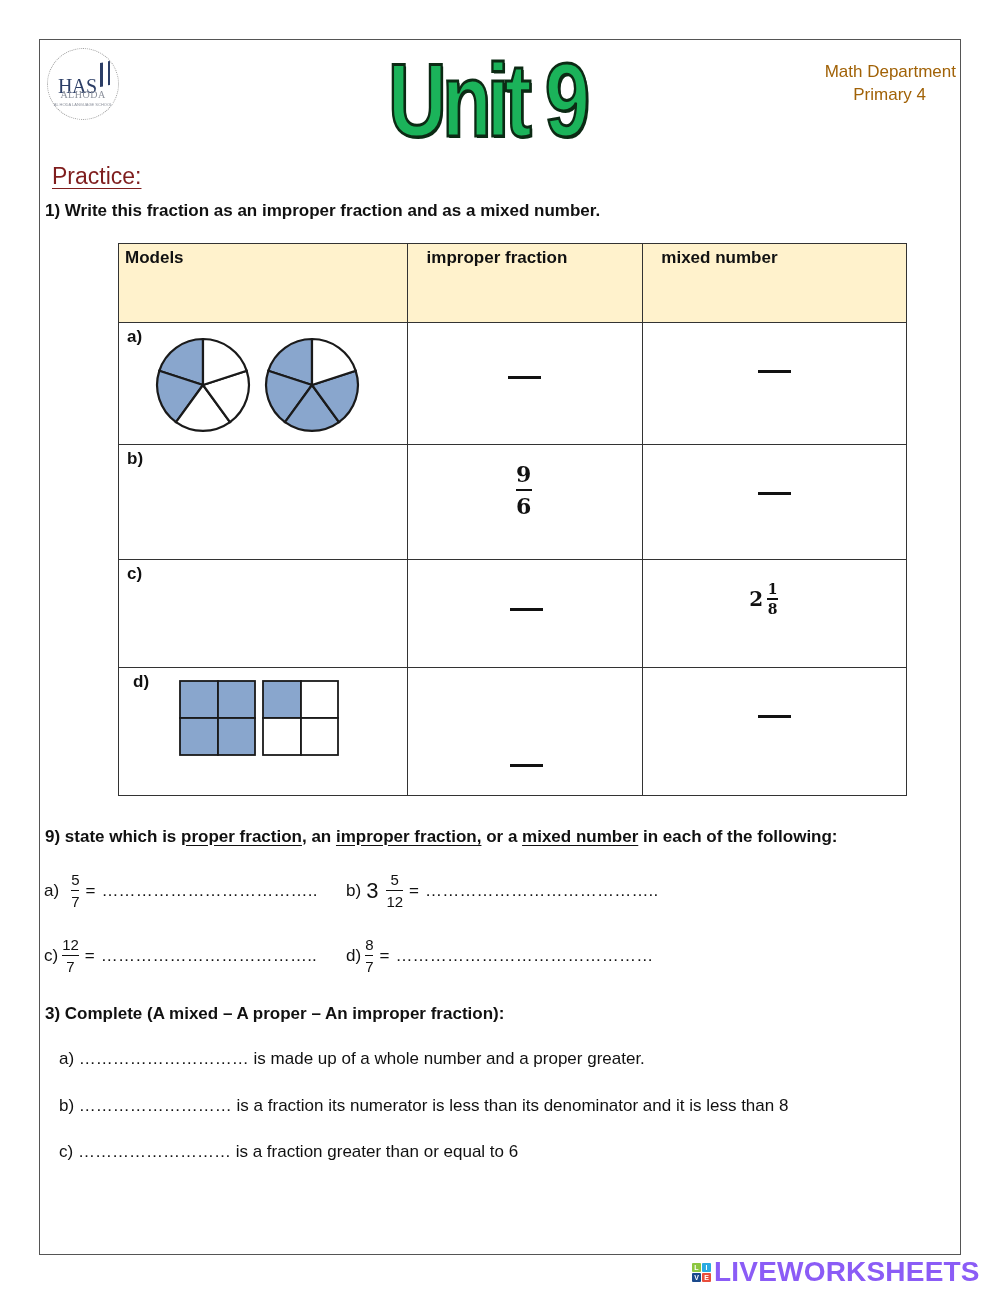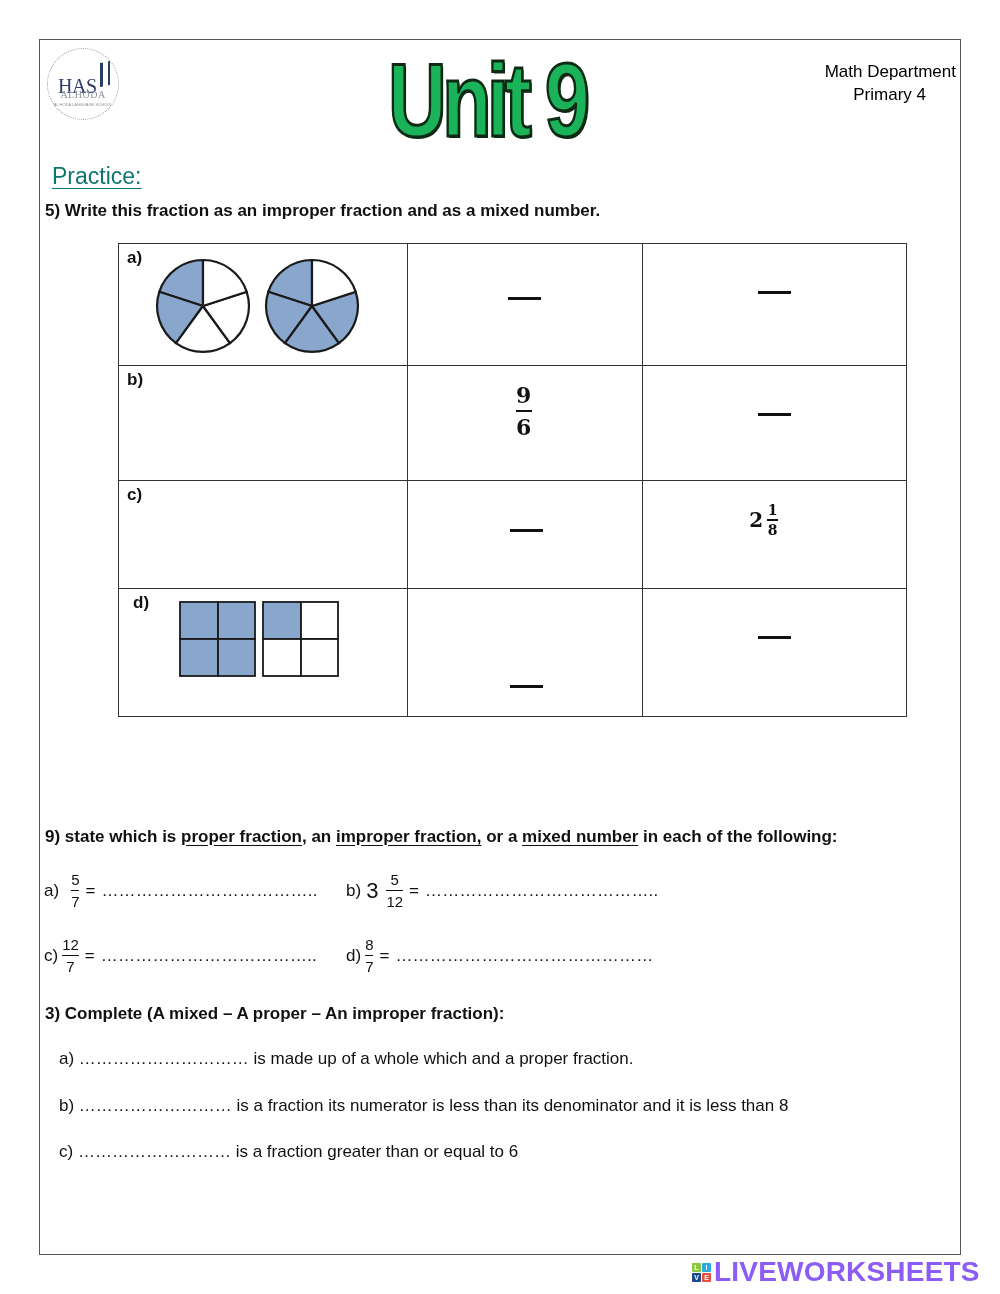--- a/index.html
+++ b/index.html
@@ -10,24 +10,24 @@
 
   .logo { position: absolute; left: 47px; top: 48px; width: 72px; height: 72px; border-radius: 50%; border: 1px dotted #999; background: #fff; }
   .logo .has { position: absolute; left: 10px; top: 26px; font-family: "Liberation Serif", serif; font-size: 20px; color: #2c3e66; letter-spacing: -0.5px; }
   .logo .book { position: absolute; left: 52px; top: 13px; width: 10px; height: 24px; border-left: 3px solid #2c3e66; border-right: 2px solid #2c3e66; transform: skewY(-12deg); }
   .logo .alhoda { position: absolute; left: 0; width: 100%; top: 40px; text-align: center; font-family: "Liberation Serif", serif; font-size: 10px; color: #8a8f9a; letter-spacing: 0.5px; }
   .logo .sub { position: absolute; left: 0; width: 100%; top: 53px; text-align: center; font-size: 4px; color: #8a8f9a; }
 
   .unit-title { position: absolute; left: 388px; top: 50px; height: 100px; display: flex; align-items: center; text-align: right; }
   .unit-title span { font-family: "Liberation Sans", sans-serif; font-weight: 900; font-size: 104px; color: #1bb35a; -webkit-text-stroke: 3px #0c2a14; letter-spacing: -6px; transform: scaleX(0.78); transform-origin: left center; display: inline-block; line-height: 1; text-shadow: 2px 2px 0 #0c2a14; }
 
-  .dept { position: absolute; right: 44px; top: 60px; text-align: right; font-size: 17px; color: #000000; line-height: 23px; }
+  .dept { position: absolute; right: 44px; top: 60px; text-align: right; font-size: 17px; color: #a16207; line-height: 23px; }
   .dept .l2 { padding-right: 30px; }
 
-  .practice { position: absolute; left: 52px; top: 163px; font-size: 23px; color: #0f766e; text-decoration: underline; text-underline-offset: 4px; text-decoration-thickness: 1px; }
+  .practice { position: absolute; left: 52px; top: 163px; font-size: 23px; color: #7f1d1d; text-decoration: underline; text-underline-offset: 4px; text-decoration-thickness: 1px; }
 
   .q-heading { position: absolute; left: 45px; font-size: 17px; font-weight: bold; color: #111; white-space: nowrap; }
   .q-heading u { text-underline-offset: 3px; text-decoration: underline; }
 
   table.frac-table { position: absolute; left: 118px; top: 243px; width: 789px; border-collapse: collapse; }
   table.frac-table td, table.frac-table th { border: 1px solid #333; vertical-align: top; position: relative; }
   table.frac-table th { background: #fff2cc; height: 79px; text-align: left; font-size: 17px; font-weight: bold; padding: 4px 6px; }
   table.frac-table th.c2 { padding-left: 19px; }
   table.frac-table th.c3 { padding-left: 18px; }
   .row-label { position: absolute; left: 8px; top: 4px; font-size: 17px; font-weight: bold; }
@@ -65,29 +65,34 @@
   <span>Unit 9</span>
 </div>
 
 <div class="dept">
   <div>Math Department</div>
   <div class="l2">Primary 4</div>
 </div>
 
 <div class="practice">Practice:</div>
 
-<div class="q-heading" style="top:201px;">5) Write this fraction as an improper fraction and as a mixed number.</div>
+<div class="q-heading" style="top:201px;">1) Write this fraction as an improper fraction and as a mixed number.</div>
 
 <table class="frac-table">
   <colgroup>
       <col style="width:289px">
       <col style="width:236px">
       <col style="width:264px">
     </colgroup>
   <tbody>
+      <tr>
+    <th>Models</th>
+    <th class="c2">improper fraction</th>
+    <th class="c3">mixed number</th>
+  </tr>
 
   <tr style="height:122px;">
     <td>
       <span class="row-label">a)</span>
       <svg style="position:absolute;left:36px;top:12px;" width="210" height="98" viewBox="0 0 210 98">
 
         <g transform="translate(48,50)" stroke="#1a1a1a" stroke-width="2.2">
           <path d="M0,0 L0,-46 A46,46 0 0,0 -43.7,-14.2 Z" fill="#89a6cd"></path>
           <path d="M0,0 L-43.7,-14.2 A46,46 0 0,0 -27,37.2 Z" fill="#89a6cd"></path>
           <path d="M0,0 L-27,37.2 A46,46 0 0,0 27,37.2 Z" fill="#fff"></path>
@@ -219,21 +224,21 @@
       <span>7</span>
   </span>
   <span>=</span>
   <span class="dots" style="margin-left:6px;">………………………………………</span>
 </div>
 
 <div class="q-heading" style="top:1004px;">3) Complete (A mixed – A proper – An improper fraction):</div>
 
 <div class="q3-line" style="top:1049px;">
   <span>a)</span>
-  <span>…………………………</span><span> is made up of a whole which and a proper fraction.</span>
+  <span>…………………………</span><span> is made up of a whole number and a proper greater.</span>
 </div>
 <div class="q3-line" style="top:1096px;">
   <span>b)</span>
   <span>………………………</span><span> is a fraction its numerator is less than its denominator and it is less than 8</span>
 </div>
 <div class="q3-line" style="top:1142px;">
   <span>c)</span>
   <span>………………………</span><span> is a fraction greater than or equal to 6</span>
 </div>
 

